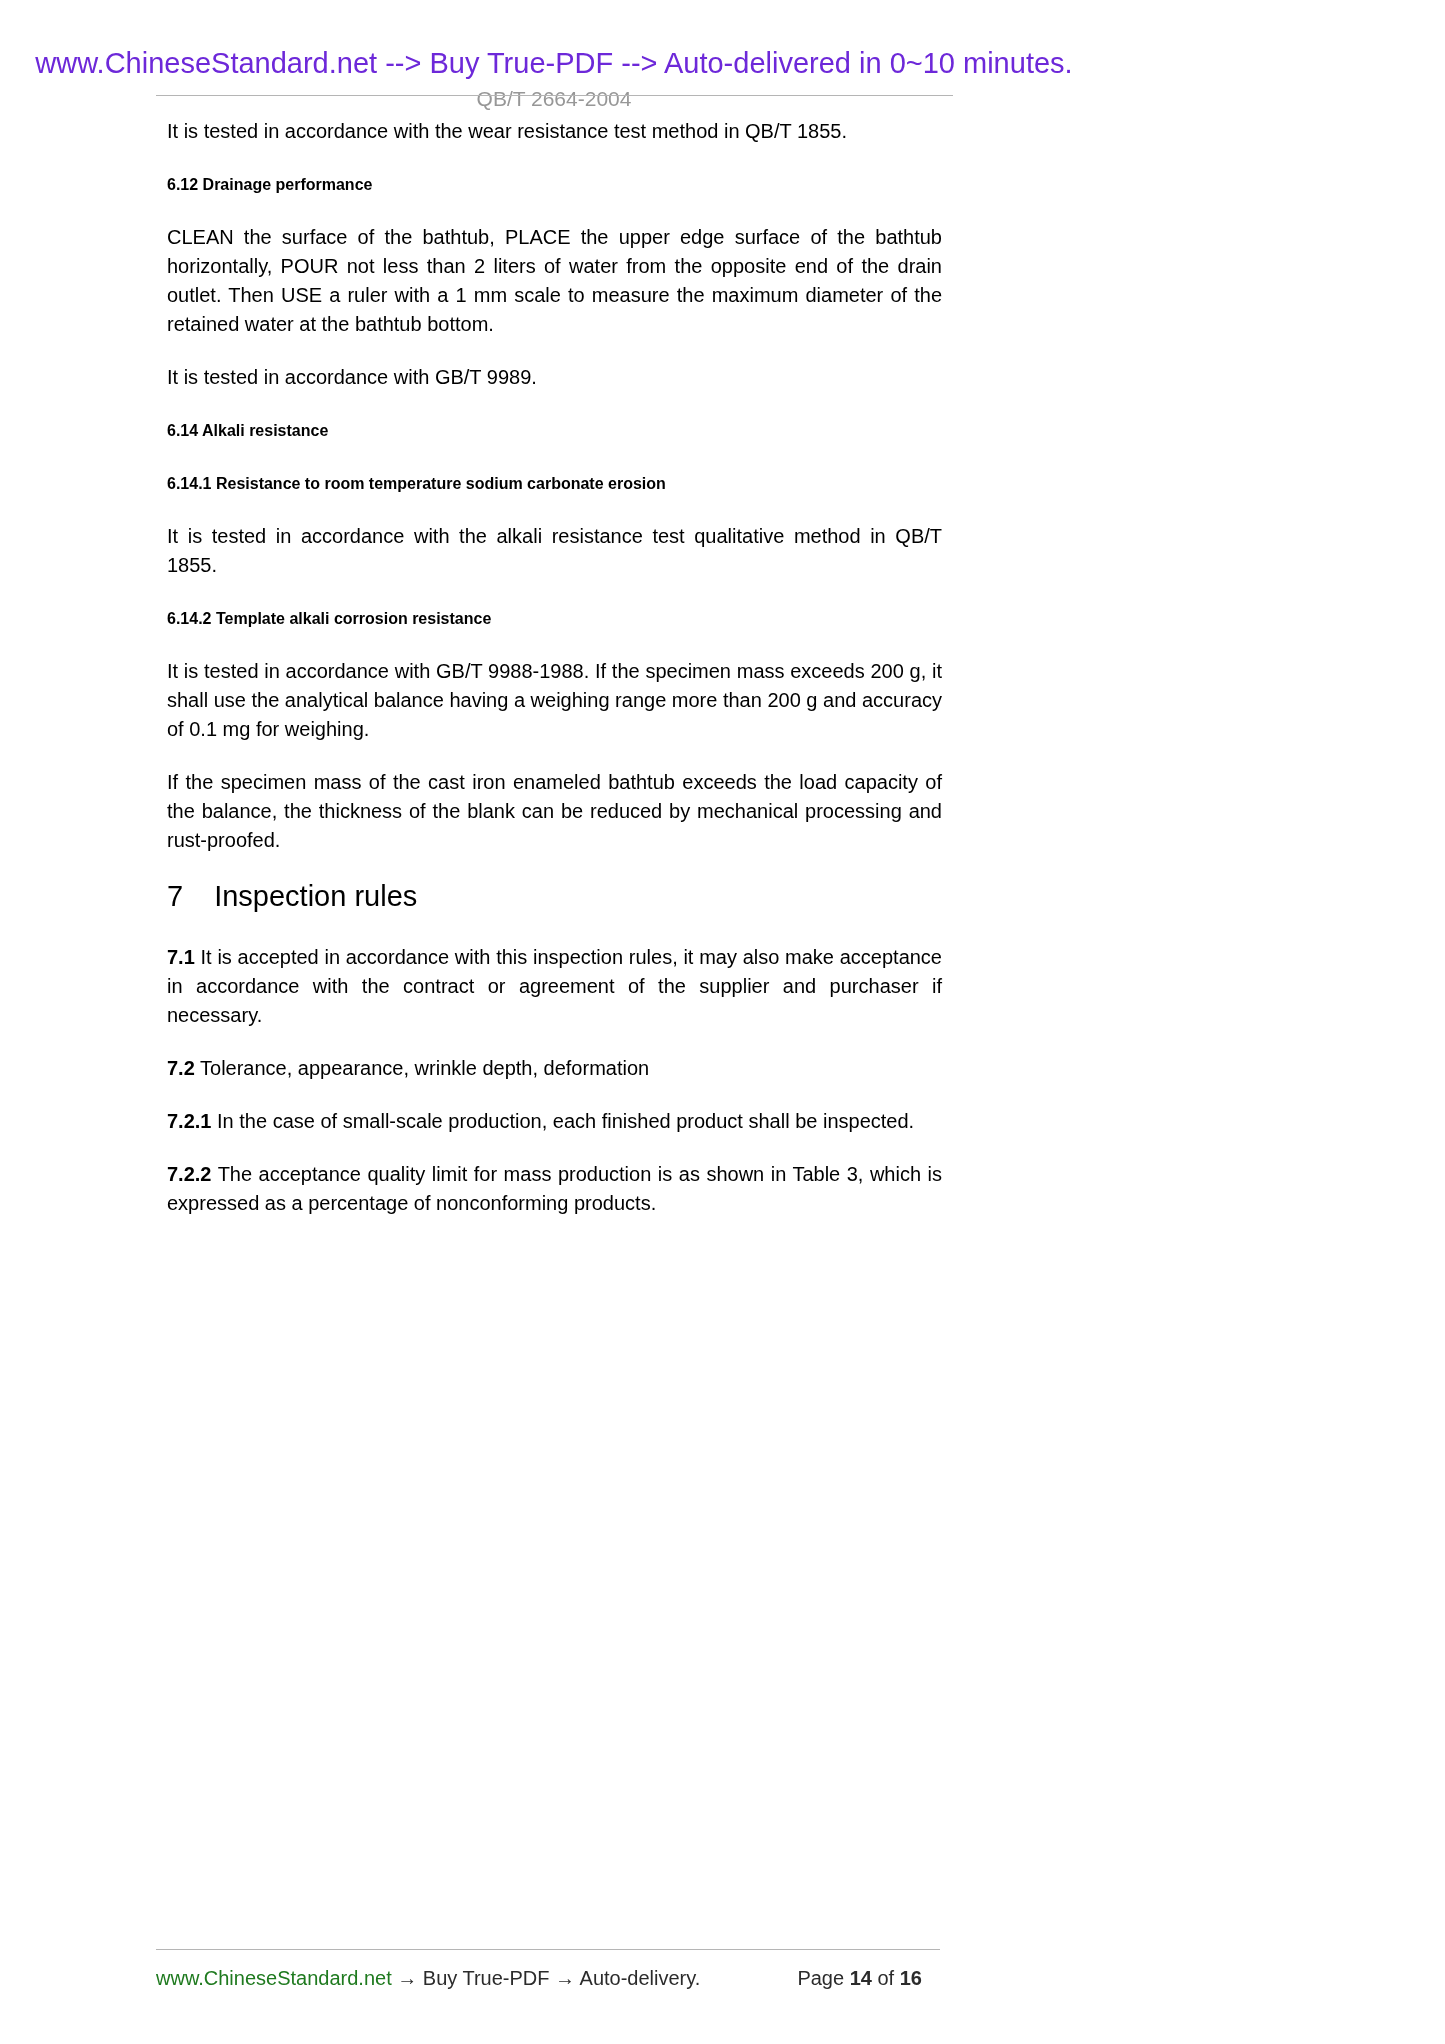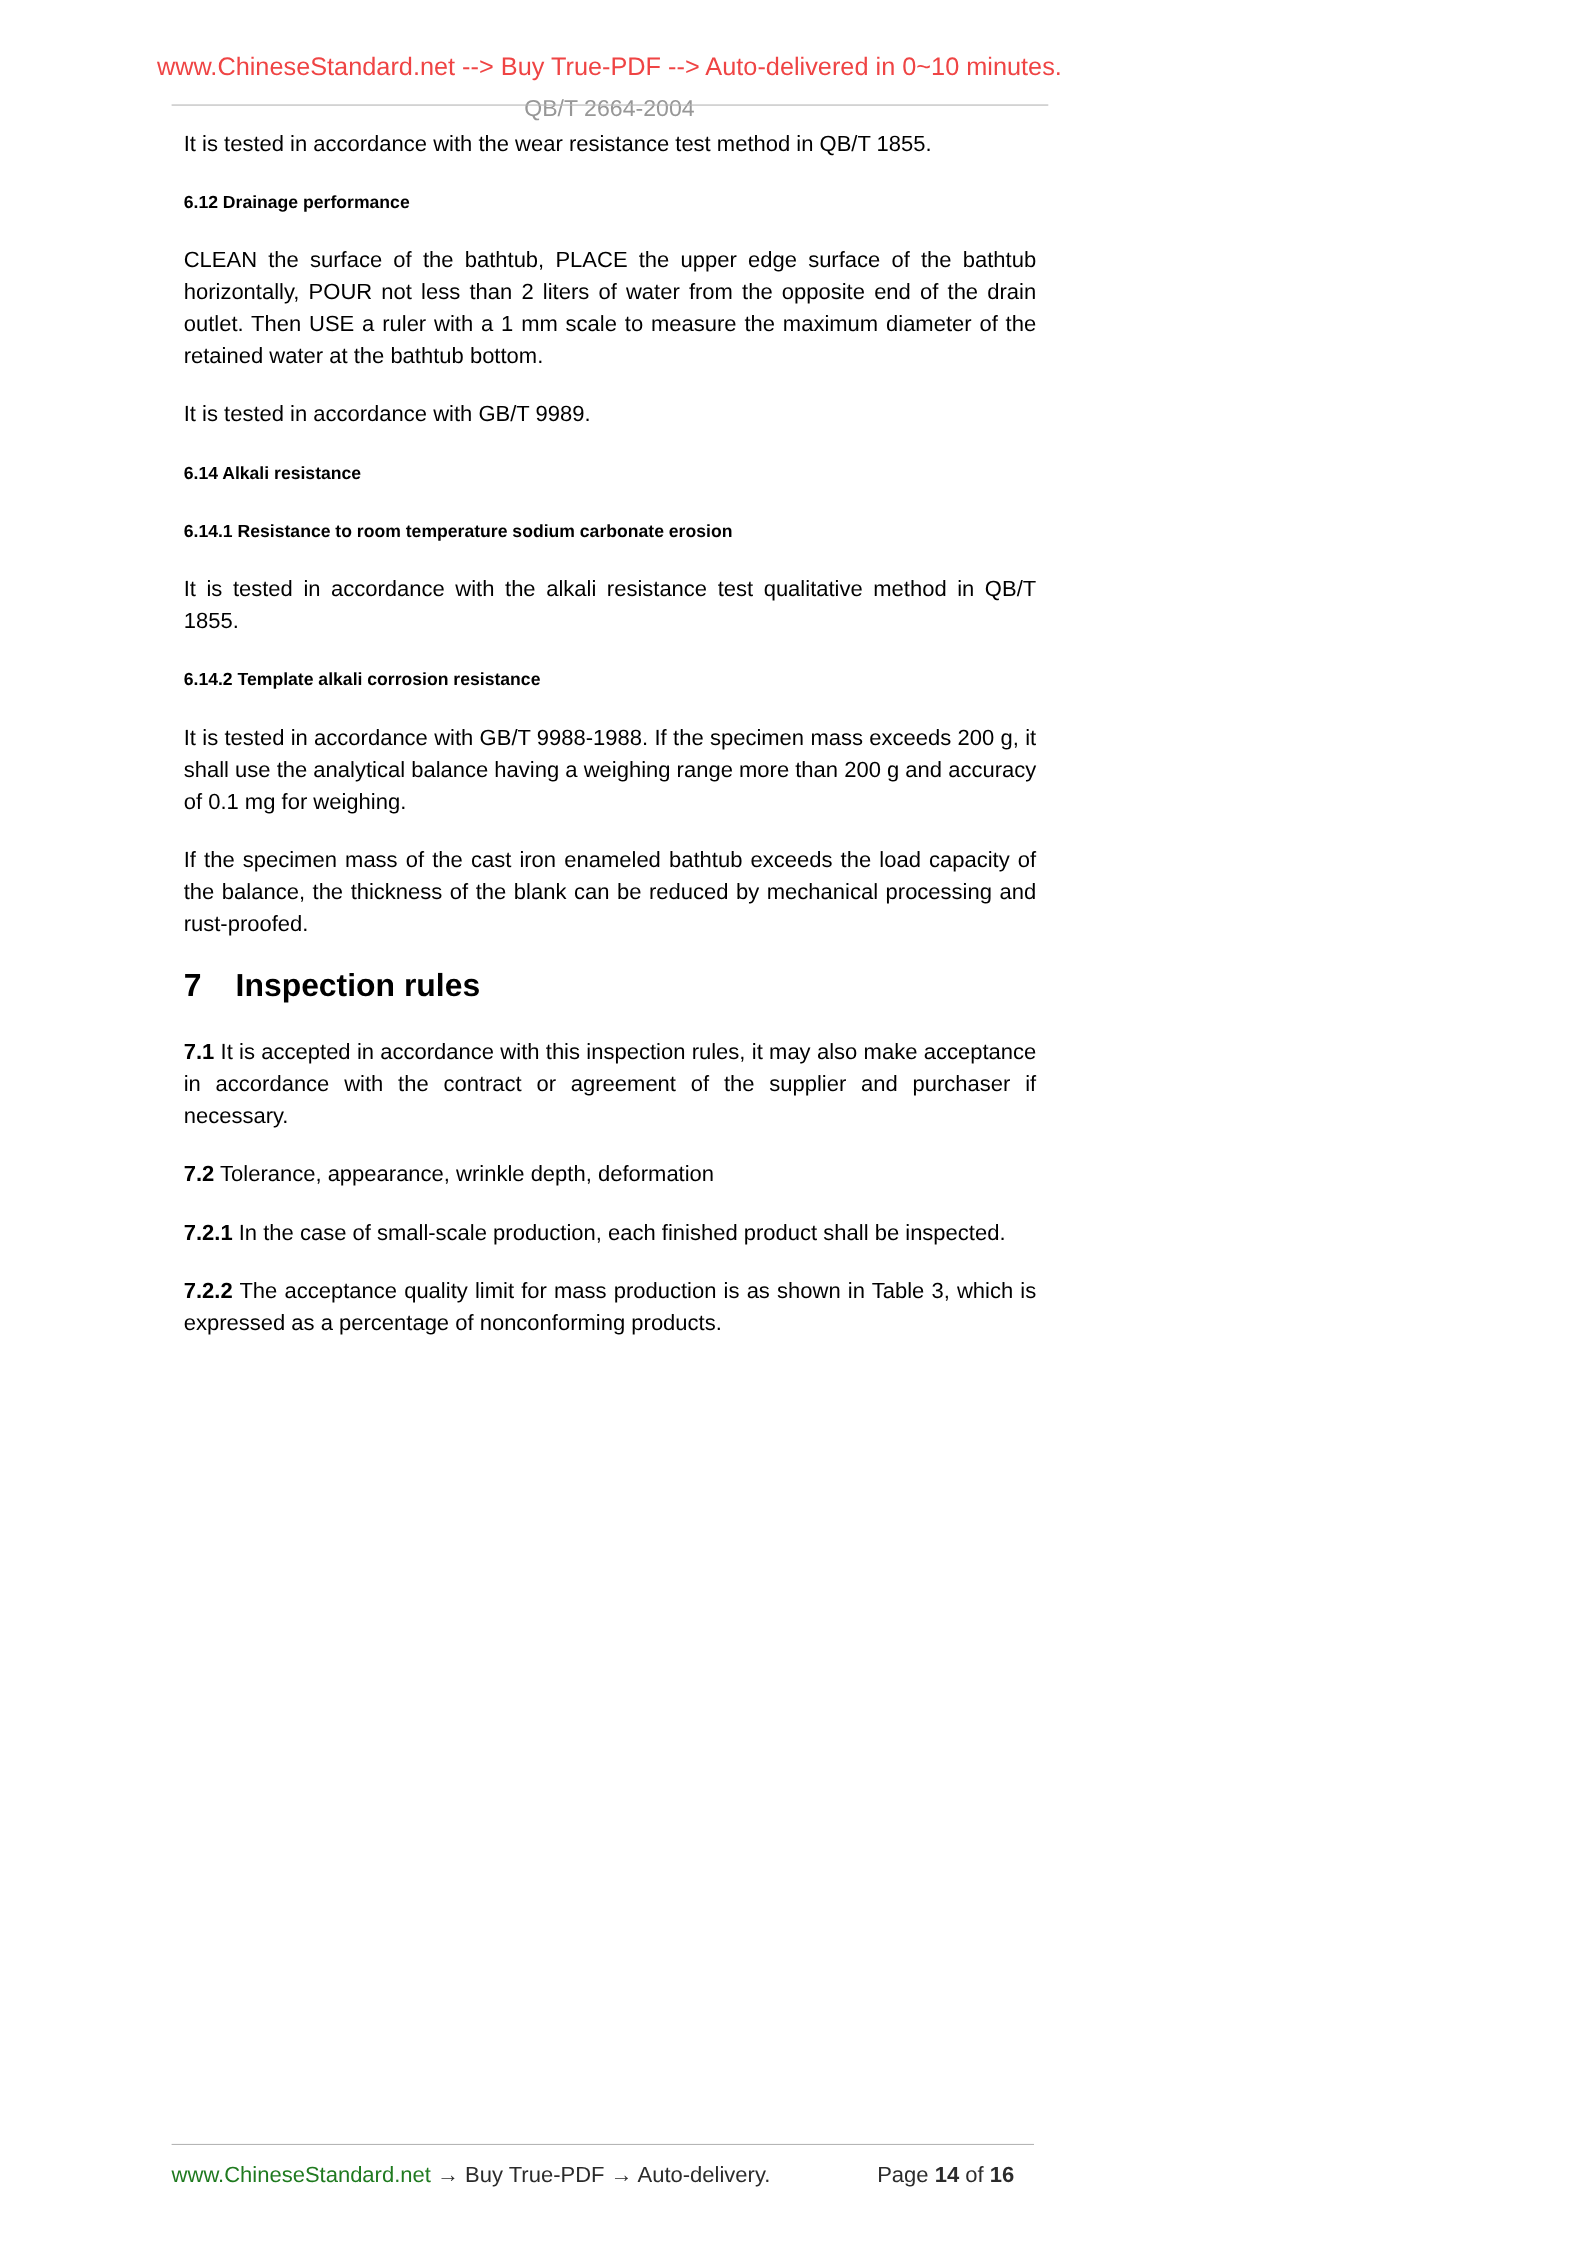--- a/index.html
+++ b/index.html
@@ -14,22 +14,22 @@
     overflow: hidden;
   }
   .page { position: absolute; inset: 0; background: #ffffff; }
 
   
   .header-banner {
     position: absolute;
     top: 47px; left: 0;
     width: 1108px;
     text-align: center;
-    font-size: 23px;
-    color: #ef4444;
+    font-size: 29px;
+    color: #6d28d9;
     white-space: nowrap;
   }
   .doc-watermark {
     position: absolute;
     top: 59px; left: 0;
     width: 1108px;
     text-align: center;
     font-size: 21px;
     color: #979797;
     white-space: nowrap;
@@ -55,21 +55,21 @@
   .content p { margin: 0 0 24px 0; }
   .content h3 {
     margin: 0 0 24px 0;
     font-size: 16px;
     font-weight: bold;
     line-height: 29px;
     text-align: left;
   }
   .section-heading {
     font-size: 29px;
-    font-weight: bold;
+    font-weight: normal;
     line-height: 34px;
     margin: 12px 0 30px 0;
     text-align: left;
   }
   .sec-num { margin-right: 31px; }
   .lead { font-weight: bold; }
 
   
   .footer-rule { top: 1949px; left: 156px; width: 784px; }
   .footer {

